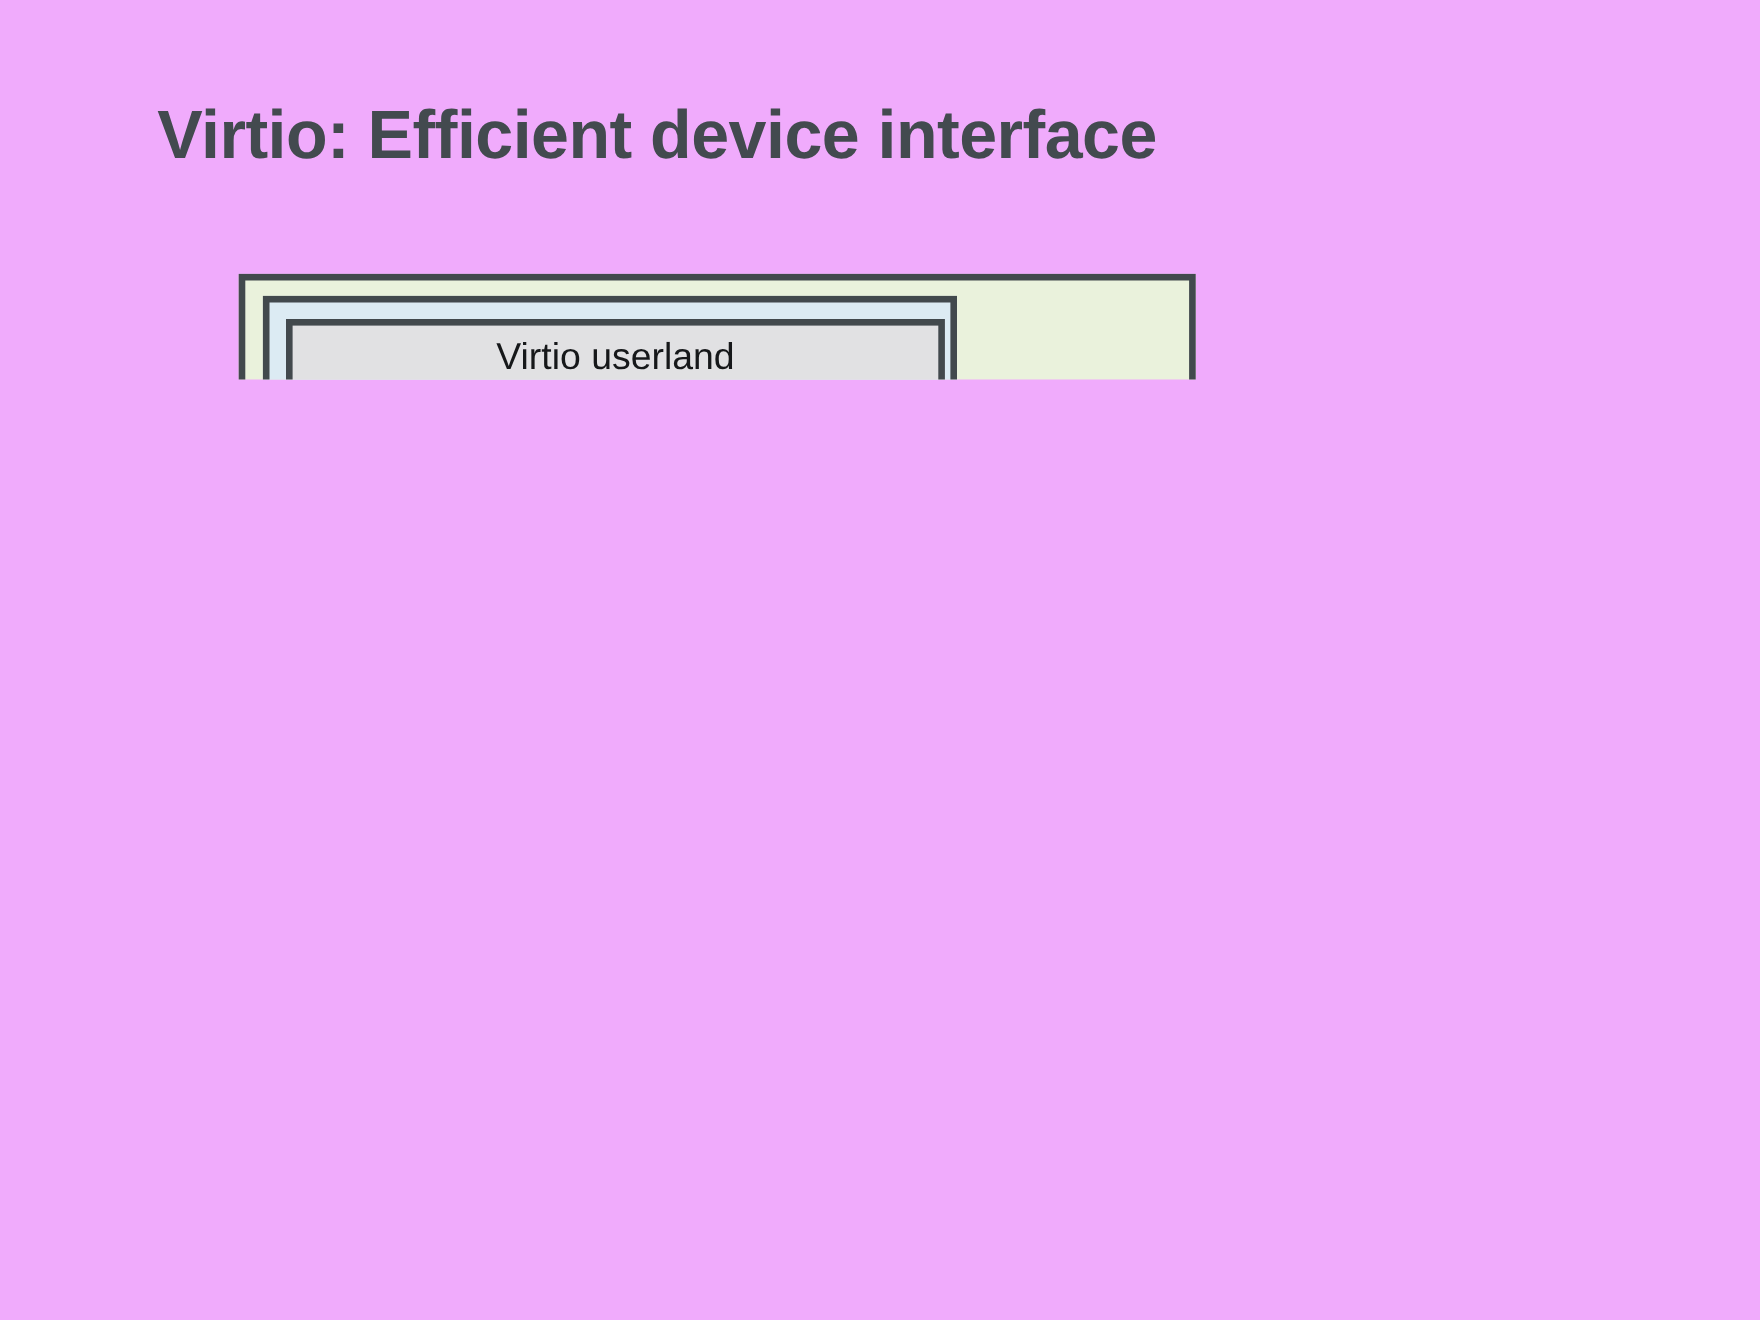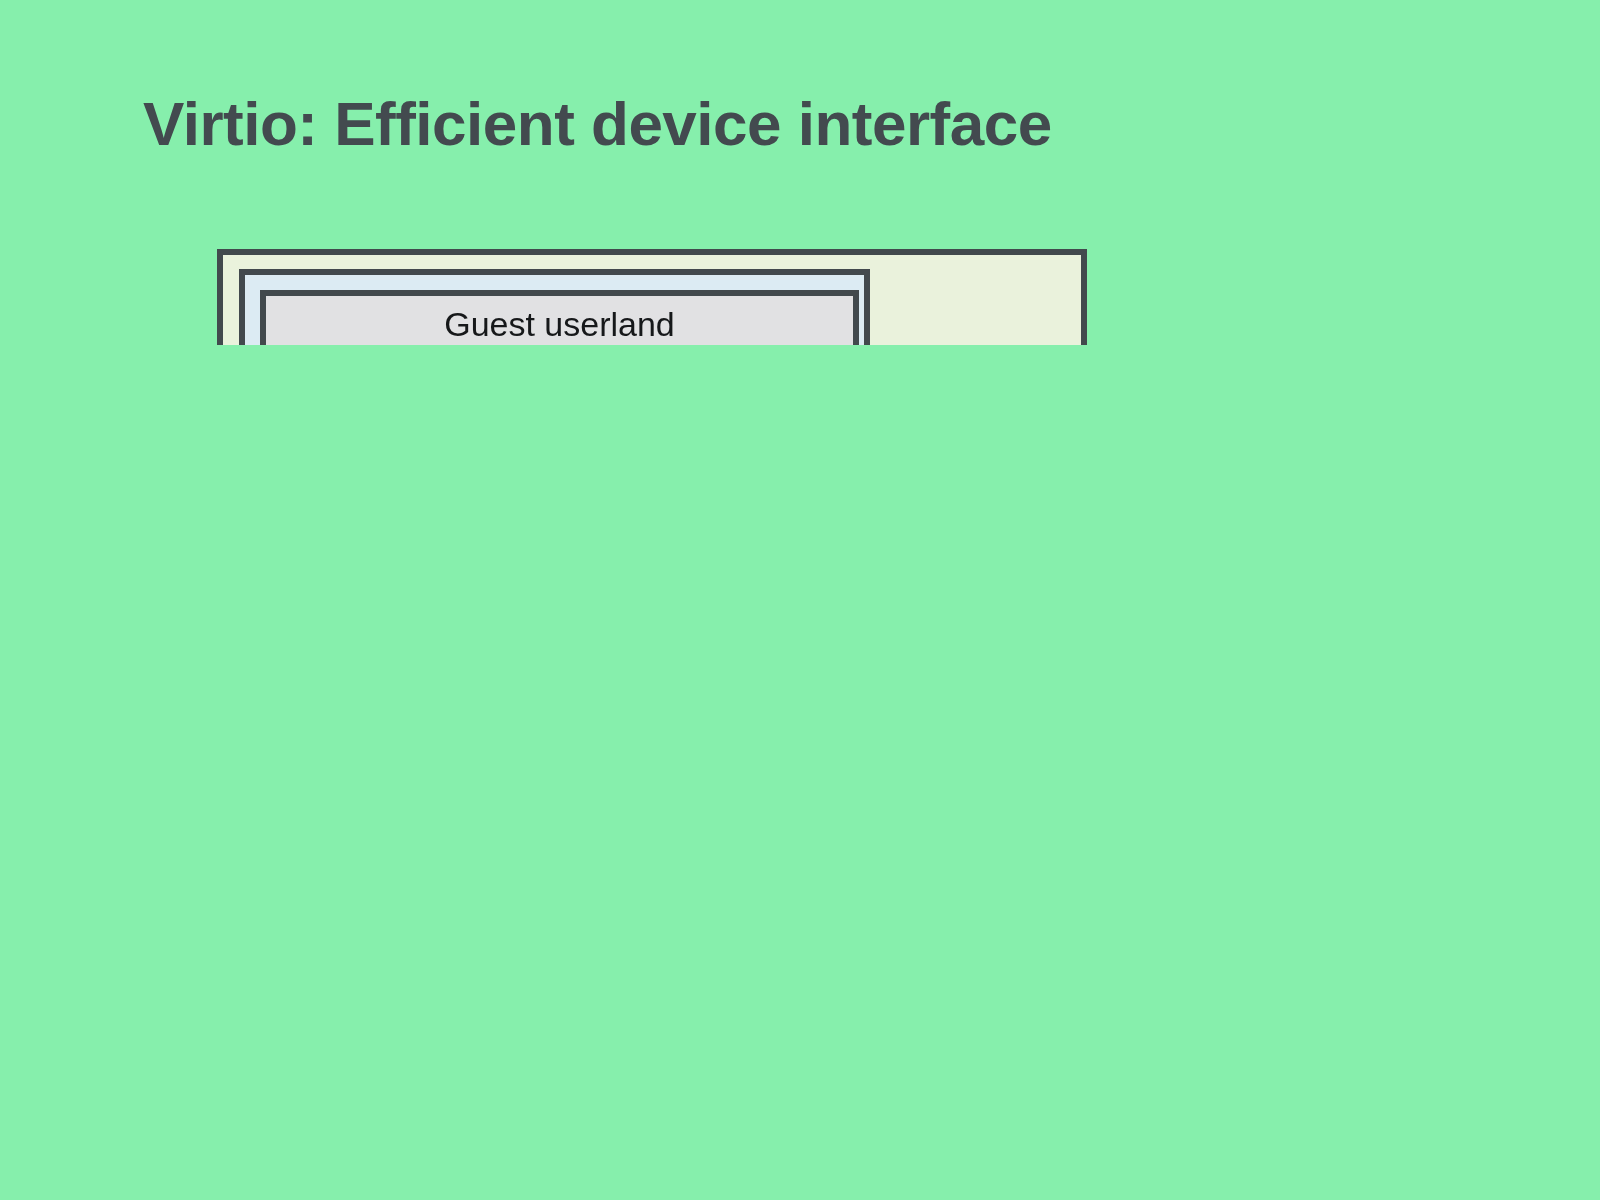--- a/index.html
+++ b/index.html
@@ -17,21 +17,21 @@
     -webkit-font-smoothing: antialiased;
   }
 
   
   #slide {
     position: absolute;
     left: 0;
     top: 0;
     width: 1600px;
     height: 1200px;
-    background: #86efac;
+    background: #f0abfc;
   }
 
   
   #slide-title {
     position: absolute;
     left: 143px;
     top: 88px;
     width: 1320px;
     font-size: 62px;
     line-height: 72px;
@@ -104,20 +104,20 @@
   <div id="slide-title">Virtio: Efficient device interface</div>
 
   <div id="diagram-clip">
 
     <div id="box-outer" class="layer-box">
 
       <div id="box-middle" class="layer-box">
 
         <div id="box-inner" class="layer-box">
 
-          <span id="box-inner-label">Guest userland</span>
+          <span id="box-inner-label">Virtio userland</span>
 
         </div>
       </div>
     </div>
 
   </div>
 </div>
 
 </body></html>

